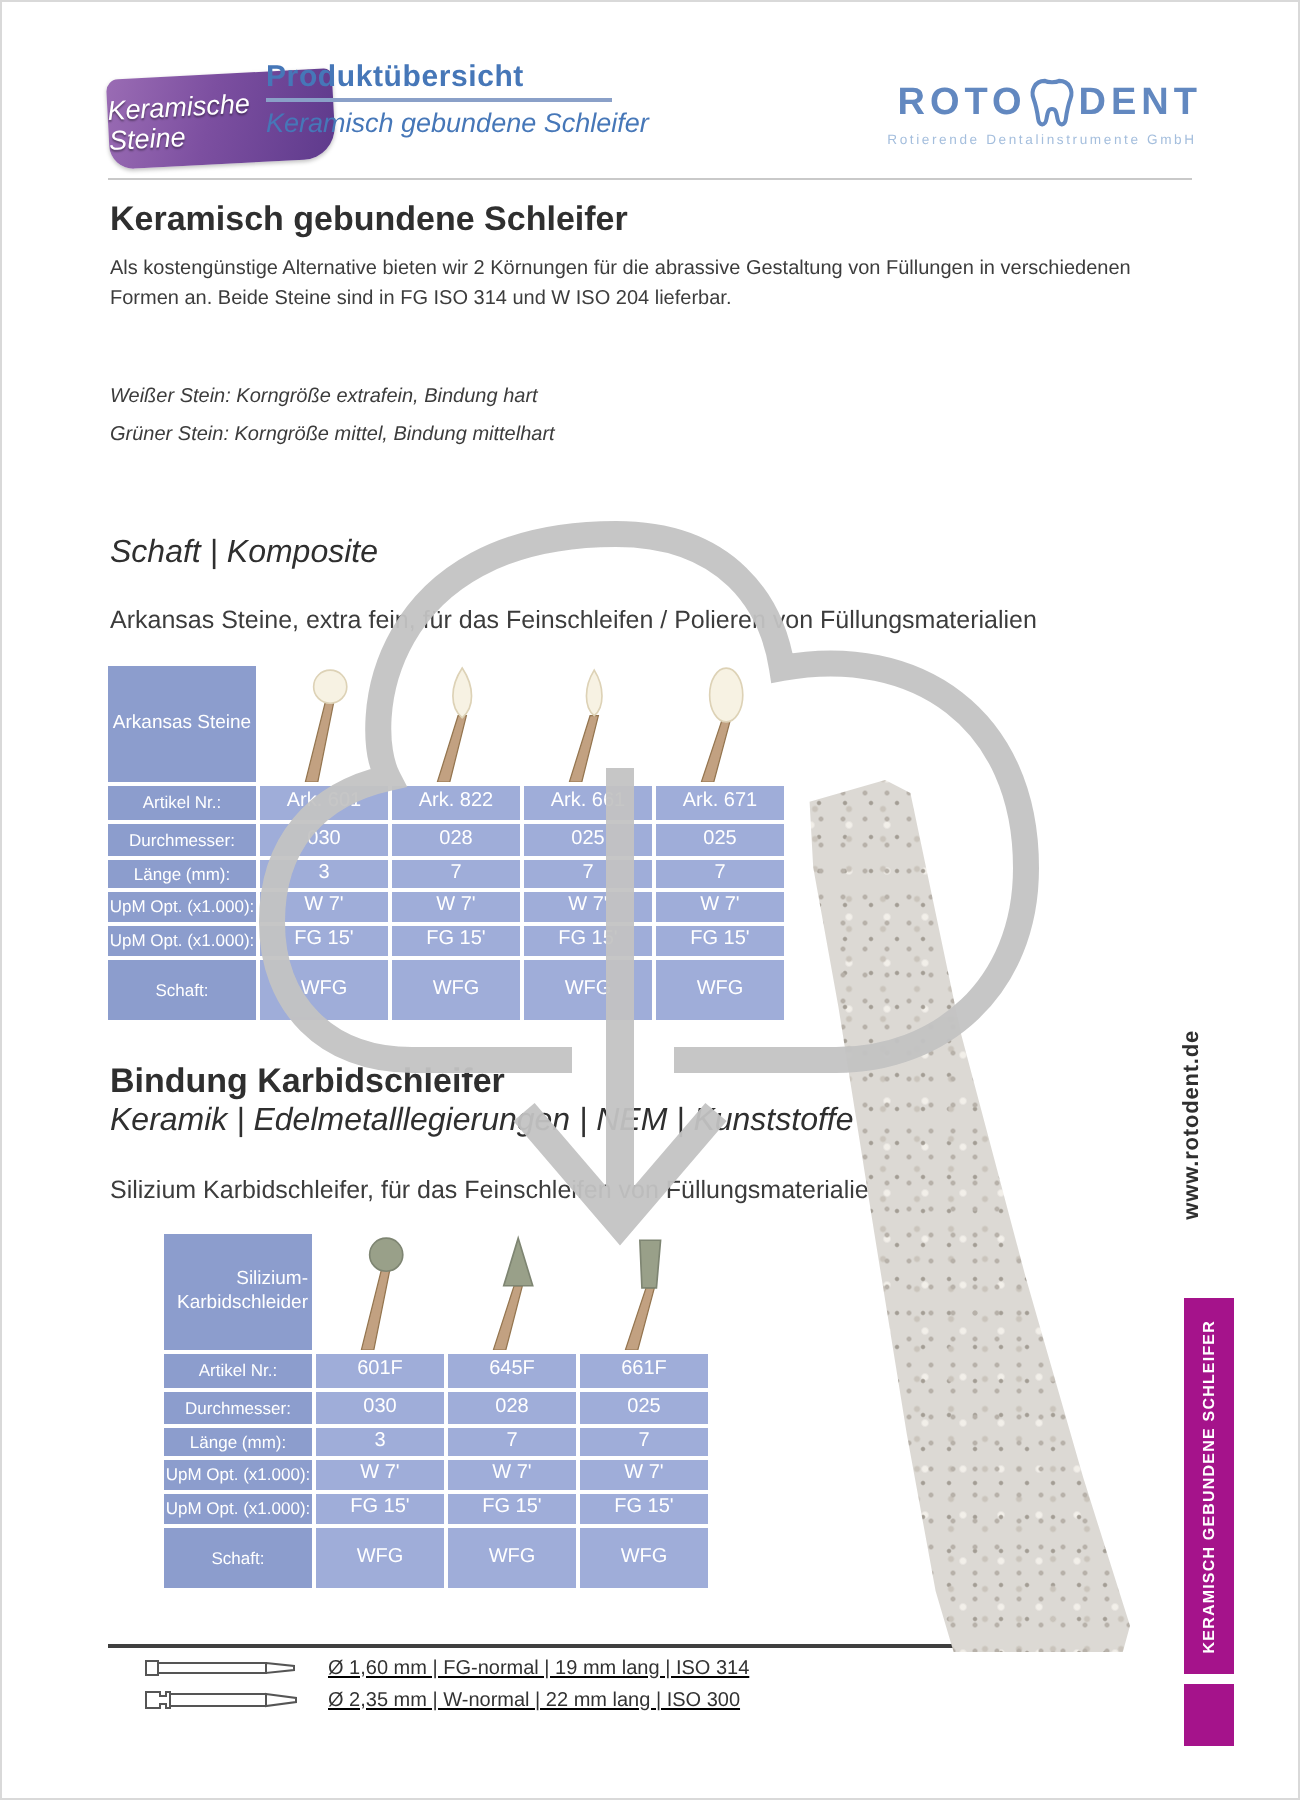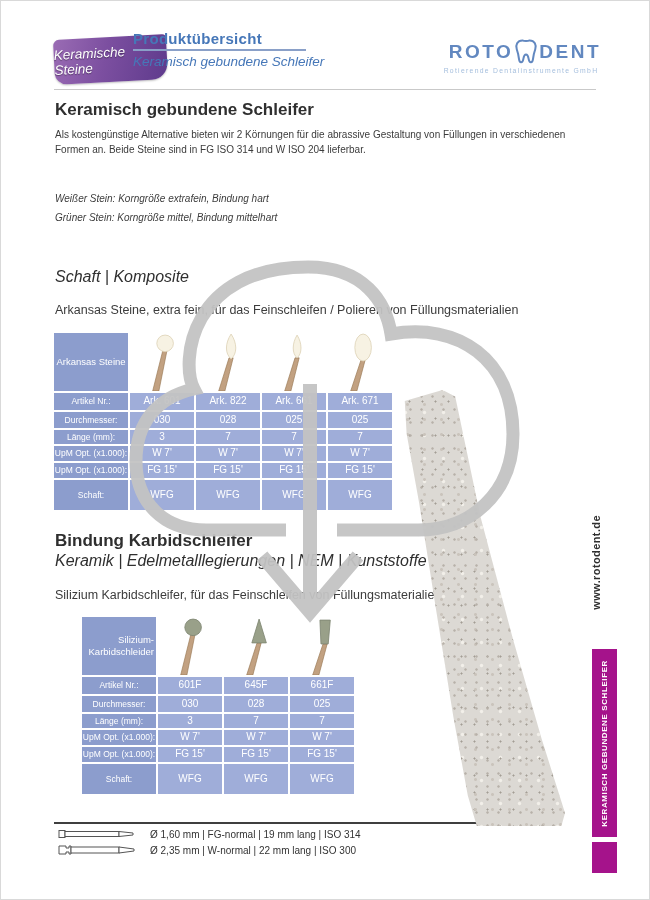--- a/index.html
+++ b/index.html
@@ -37,21 +37,21 @@
       grid-template-rows:58px 17px 16px 14px 15px 15px 30px;margin-left:28px;}
   .cell{display:flex;align-items:center;justify-content:center;text-align:center;line-height:1.25;}
   .cell.hd{background:#8c9dcd;font-size:8.5px;}
   .cell.hd.big{font-weight:normal;font-size:9.5px;padding:0 2px;text-align:right;}
   .cell.val{background:#9fadd9;}
   .cell.img{background:#ffffff;}
   .stack span{display:block;line-height:1.25;}
 
   
   .foot-rule{position:absolute;left:54px;top:822px;width:436px;height:1.5px;background:#3f3f3f;}
-  .foot-row{position:absolute;left:58px;display:flex;align-items:center;}
+  .foot-row{position:absolute;left:72px;display:flex;align-items:center;text-decoration:underline;}
   .foot-row svg{margin-right:12px;}
   .foot-row .spec{font-size:10px;color:#333;}
 
   
   .vtext{writing-mode:vertical-rl;transform:rotate(180deg);}
   .website{position:absolute;left:590px;top:510px;height:104px;display:flex;align-items:center;
            font-size:11px;font-weight:bold;color:#2f2f2f;letter-spacing:.4px;}
   .side-banner{position:absolute;left:592px;top:649px;width:25px;height:188px;background:#a5138b;
                display:flex;align-items:center;justify-content:center;}
   .side-banner span{color:#fff;font-size:8px;font-weight:bold;letter-spacing:.6px;white-space:nowrap;}

